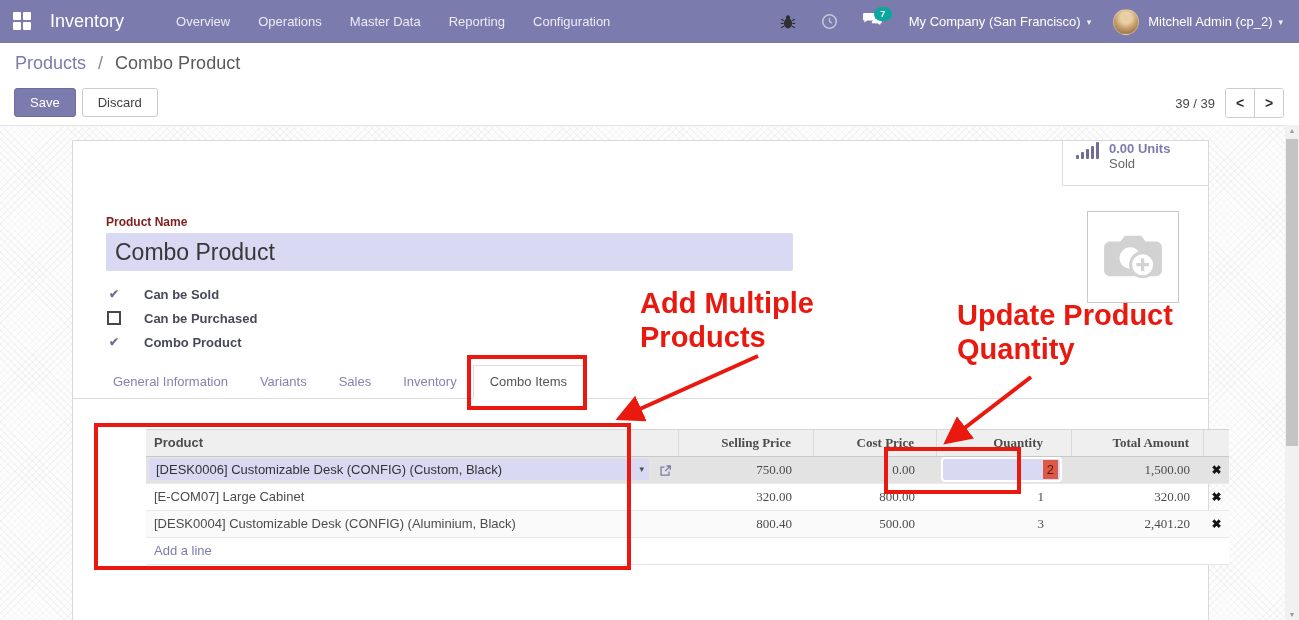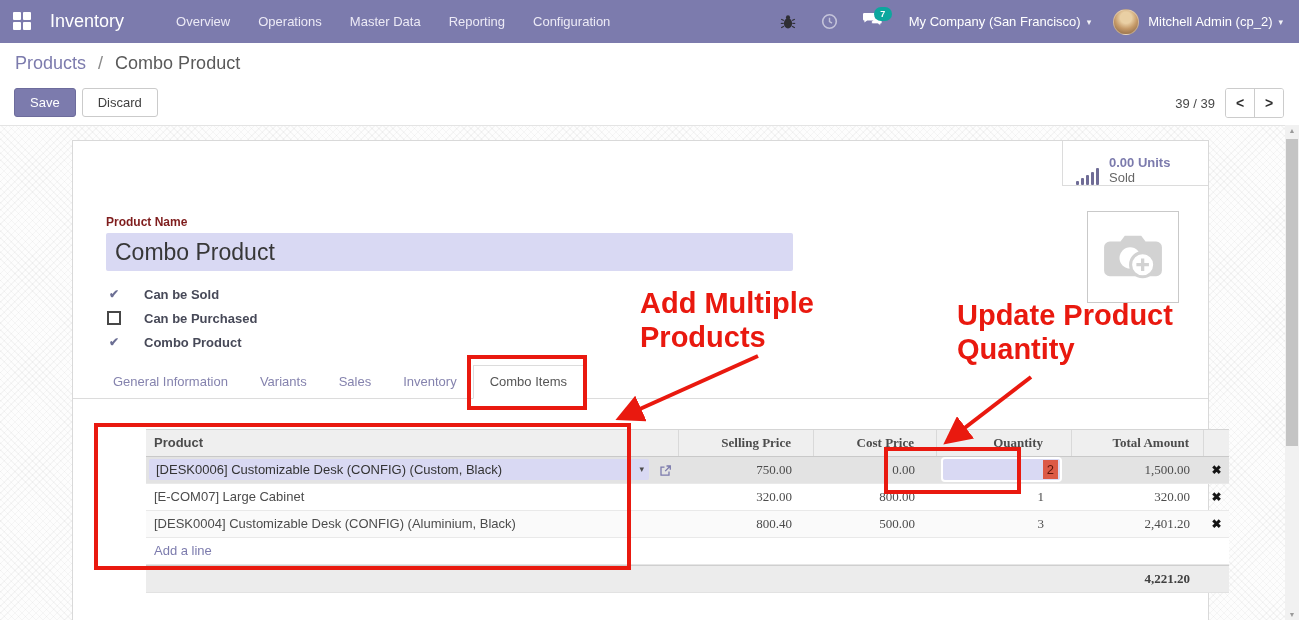--- a/index.html
+++ b/index.html
@@ -50,21 +50,21 @@
 
   
   .content{position:absolute;top:125px;left:0;width:1285px;height:495px;background-color:#fdfdfd;
     background-image:
       repeating-linear-gradient(45deg, rgba(0,0,0,.030) 0 1px, transparent 1px 5px),
       repeating-linear-gradient(135deg, rgba(0,0,0,.030) 0 1px, transparent 1px 5px);}
   .sheet{position:absolute;left:72px;top:15px;width:1137px;height:481px;background:#fff;
          border:1px solid #d9d9d9;border-bottom:none;box-sizing:border-box;}
 
   .stat-btn{position:absolute;right:0;top:0;width:146px;height:45px;cursor:pointer;background:#fff;
-            border-left:1px solid #dcdcdc;border-bottom:1px solid #dcdcdc;display:flex;align-items:flex-end;box-sizing:border-box;}
+            border-left:1px solid #dcdcdc;border-bottom:1px solid #dcdcdc;display:flex;align-items:flex-start;box-sizing:border-box;}
   .stat-icon{margin:0 10px 0 13px;display:flex;align-items:flex-end;gap:2px;height:18px;}
   .stat-icon i{display:block;width:3px;background:#6f6c96;border-radius:1px;}
   .stat-v{color:#7c7bad;font-weight:bold;font-size:13px;line-height:15px;}
   .stat-l{color:#666;font-size:13px;line-height:15px;}
 
   .img-placeholder{position:absolute;left:1014px;top:70px;width:90px;height:90px;background:#fff;
                    border:1px solid #c9c9c9;display:flex;align-items:center;justify-content:center;cursor:pointer;}
 
   .field-label{position:absolute;left:33px;top:74px;font-size:12px;font-weight:bold;color:#7f1d1d;}
   .name-input{position:absolute;left:33px;top:92px;width:678px;height:38px;background:#d9d9f3;
@@ -309,28 +309,20 @@
           <div class="c col-cp num">500.00</div>
           <div class="c col-qty num">3</div>
           <div class="c col-total num">2,401.20</div>
           <div class="c col-del"><span class="del">✖</span></div>
         </div>
 
         <div class="t-add">
           <span class="add-link">Add a line</span>
         </div>
 
-        <div class="t-foot">
-          <div class="c col-product"></div>
-          <div class="c col-sp"></div>
-          <div class="c col-cp"></div>
-          <div class="c col-qty"></div>
-          <div class="c col-total num grand-total">4,221.20</div>
-          <div class="c col-del"></div>
-        </div>
       </div>
 
     </div>
   </section>
 
   <div class="scrollbar">
     <div class="scroll-up">▲</div>
     <div class="scroll-thumb"></div>
     <div class="scroll-down">▼</div>
   </div>

